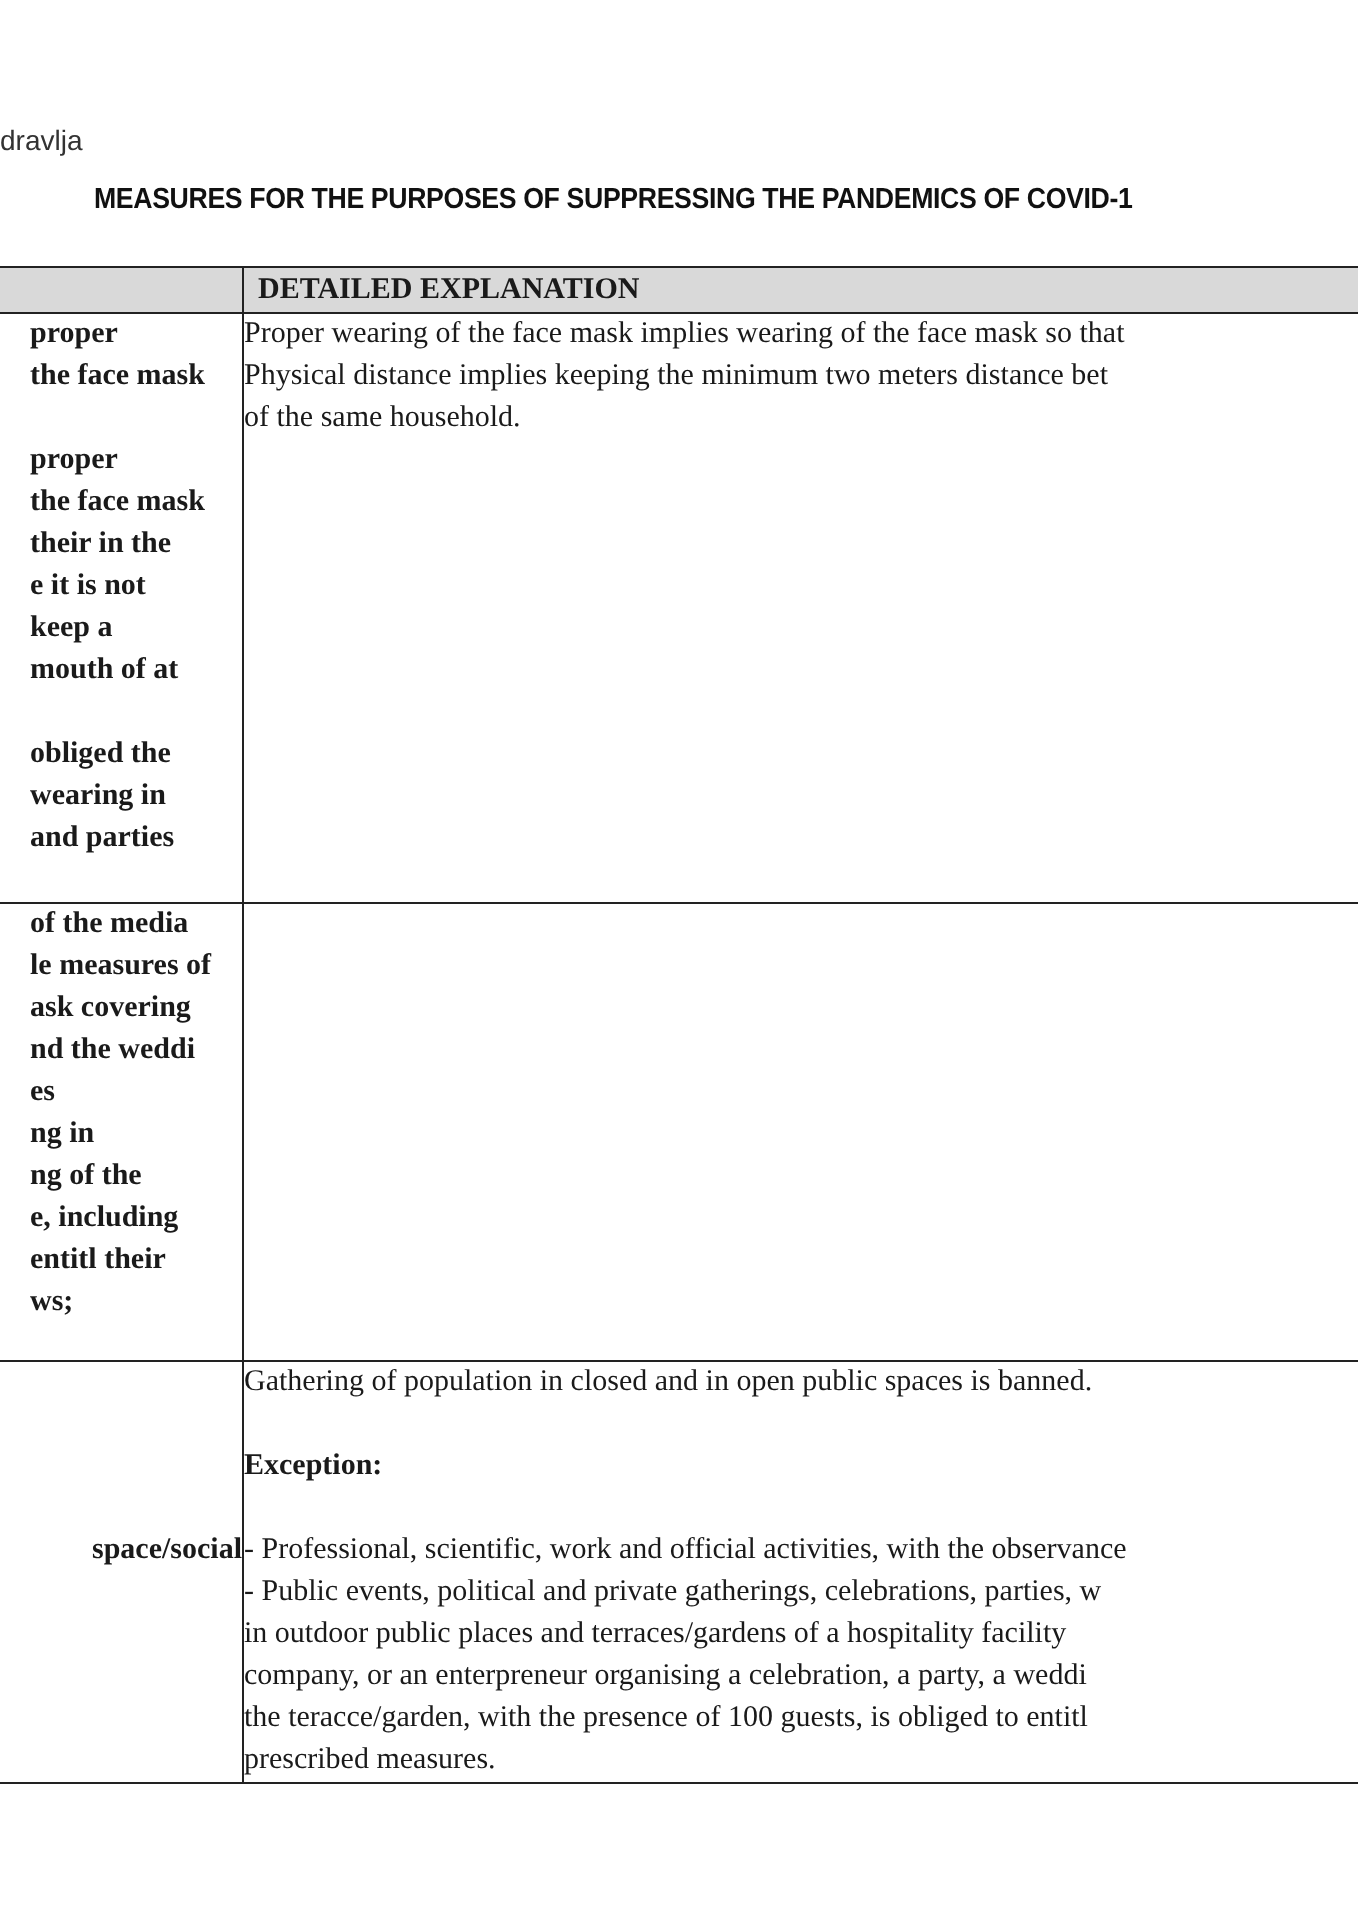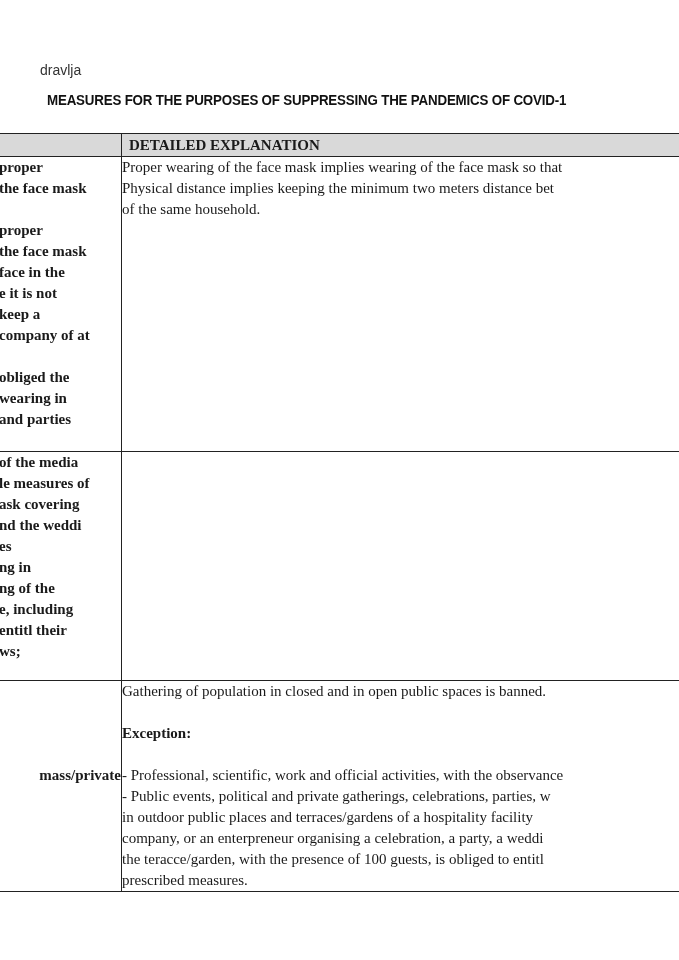--- a/index.html
+++ b/index.html
@@ -4,21 +4,21 @@
 <style>
   html, body { margin: 0; padding: 0; }
   body {
     width: 679px; height: 960px; overflow: hidden; position: relative;
     background: #ffffff; color: #1a1a1a;
     font-family: "Liberation Serif", "DejaVu Serif", serif;
   }
   .header-ministry {
     position: absolute; left: 0; top: 62px;
     font-family: "Liberation Sans", "DejaVu Sans", sans-serif;
-    font-size: 14px; color: #333; white-space: nowrap; padding-left: 40px;
+    font-size: 14px; color: #333; white-space: nowrap;
   }
   .doc-title {
     position: absolute; left: 47px; top: 92px;
     font-family: "Liberation Sans", "DejaVu Sans", sans-serif;
     font-weight: bold; font-size: 14.5px; letter-spacing: -0.2px;
     white-space: nowrap; color: #111; transform: scaleX(0.92); transform-origin: left top;
   }
   .tbl {
     position: absolute; left: -2px; top: 133px; width: 760px;
     border-collapse: collapse; table-layout: fixed;
@@ -27,21 +27,21 @@
     border: 1.5px solid #222; vertical-align: top; padding: 0;
     font-size: 15px; line-height: 21px;
   }
   .col-left { width: 123px; }
   .hdr td { background: #d9d9d9; height: 22px; }
   .hdr .right-cell { font-weight: bold; padding-left: 7px; font-size: 15px; line-height: 22px; }
   .left-cell {
     font-weight: bold; text-align: right; padding-right: 6px; overflow: hidden;
     white-space: nowrap; direction: rtl;
   }
-  .left-cell .ln { display: block; direction: ltr; unicode-bidi: plaintext; text-align: left; }
+  .left-cell .ln { display: block; direction: ltr; unicode-bidi: plaintext; text-align: left; padding-left: 16px; }
   .right-cell { padding-left: 7px; white-space: nowrap; overflow: hidden; }
   .right-cell .ln { display: block; }
   .gap { height: 21px; }
   .excp { font-weight: bold; }
   .r1 td { height: 294px; }
   .r2 td { height: 228px; }
   .r3 td { height: 208px; }
 </style>
 </head>
 <body>
@@ -60,24 +60,24 @@
     <td class="right-cell">DETAILED EXPLANATION</td>
   </tr>
 
   <tr class="r1">
     <td class="left-cell">
       <span class="ln">proper</span>
       <span class="ln">the face mask</span>
       <span class="ln gap"></span>
       <span class="ln">proper</span>
       <span class="ln">the face mask</span>
-      <span class="ln">face in the</span>
+      <span class="ln">their in the</span>
       <span class="ln">e it is not</span>
       <span class="ln">keep a</span>
-      <span class="ln">company of at</span>
+      <span class="ln">mouth of at</span>
       <span class="ln gap"></span>
       <span class="ln">obliged the</span>
       <span class="ln">wearing in</span>
       <span class="ln">and parties</span>
     </td>
     <td class="right-cell">
       <span class="ln">Proper wearing of the face mask implies wearing of the face mask so that</span>
       <span class="ln">Physical distance implies keeping the minimum two meters distance bet</span>
       <span class="ln">of the same household.</span>
     </td>
@@ -98,21 +98,21 @@
     </td>
     <td class="right-cell"></td>
   </tr>
 
   <tr class="r3">
     <td class="left-cell">
       <span class="ln gap"></span>
       <span class="ln gap"></span>
       <span class="ln gap"></span>
       <span class="ln gap"></span>
-      <span class="ln" style="text-align:right">mass/private</span>
+      <span class="ln" style="text-align:right">space/social</span>
     </td>
     <td class="right-cell">
       <span class="ln">Gathering of population in closed and in open public spaces is banned.</span>
       <span class="ln gap"></span>
       <span class="ln excp">Exception:</span>
       <span class="ln gap"></span>
       <span class="ln">- Professional, scientific, work and official activities, with the observance</span>
       <span class="ln">- Public events, political and private gatherings, celebrations, parties, w</span>
       <span class="ln">in outdoor public places and terraces/gardens of a hospitality facility</span>
       <span class="ln">company, or an enterpreneur organising a celebration, a party, a weddi</span>

